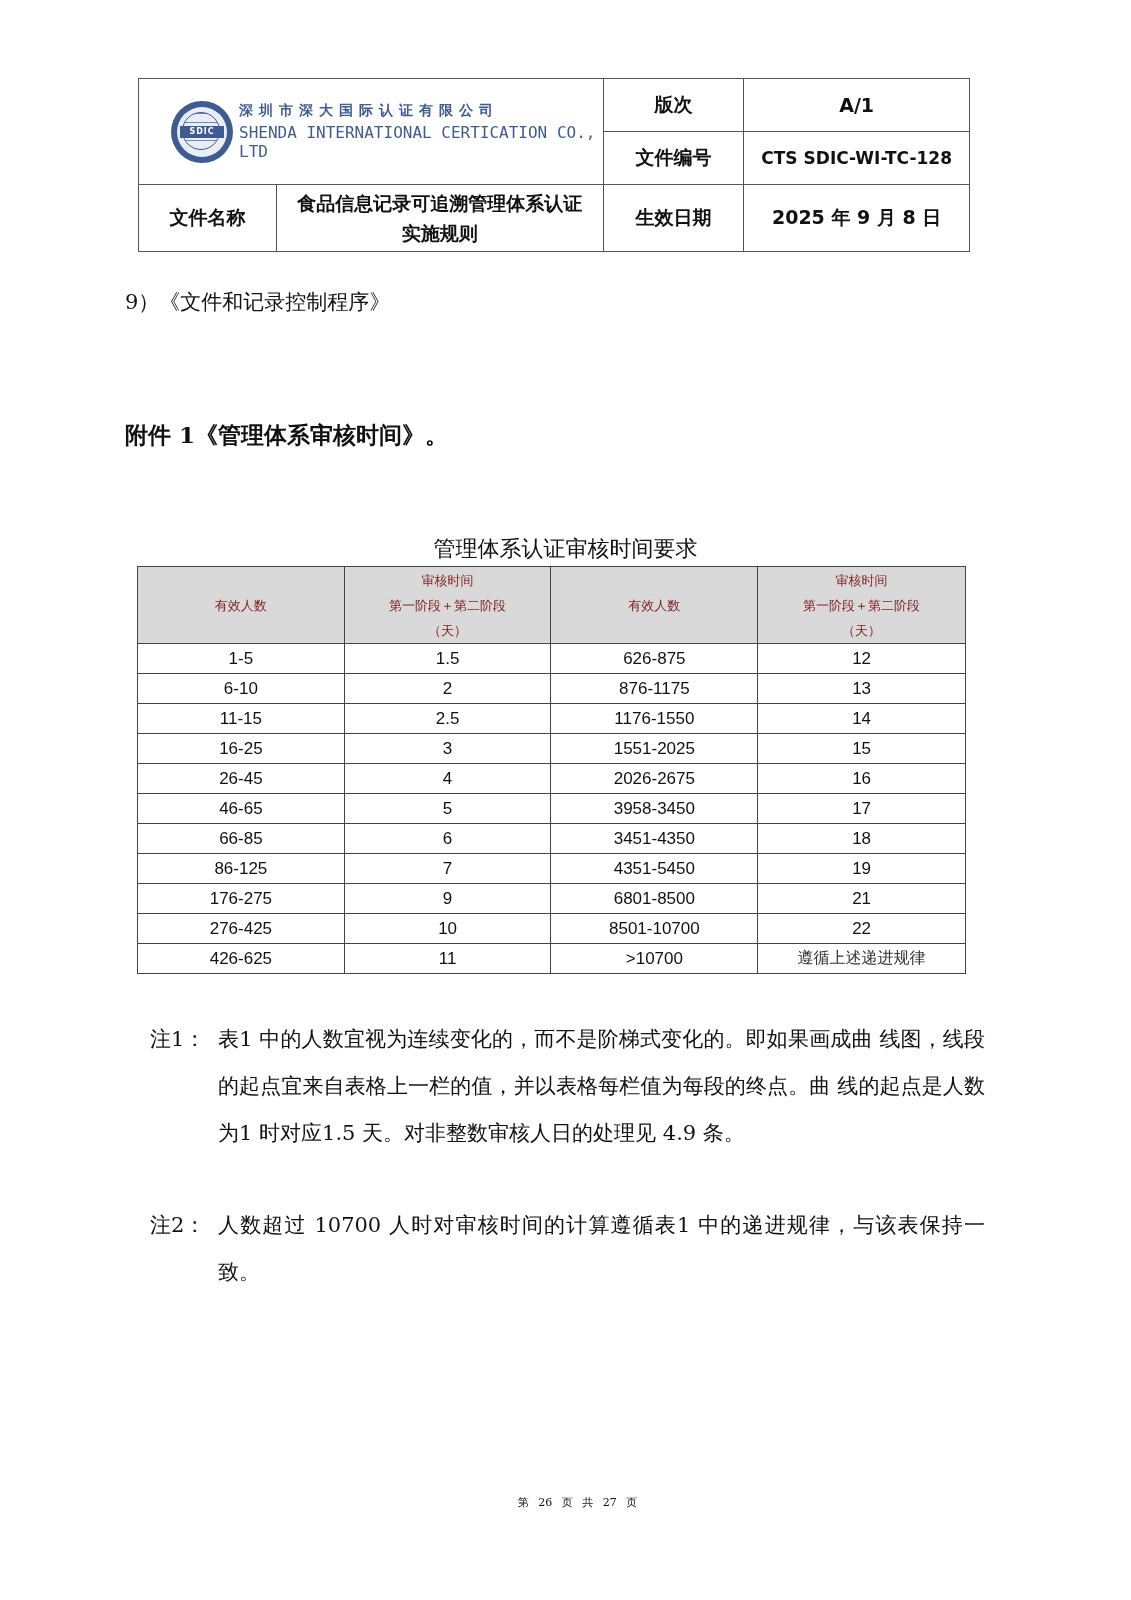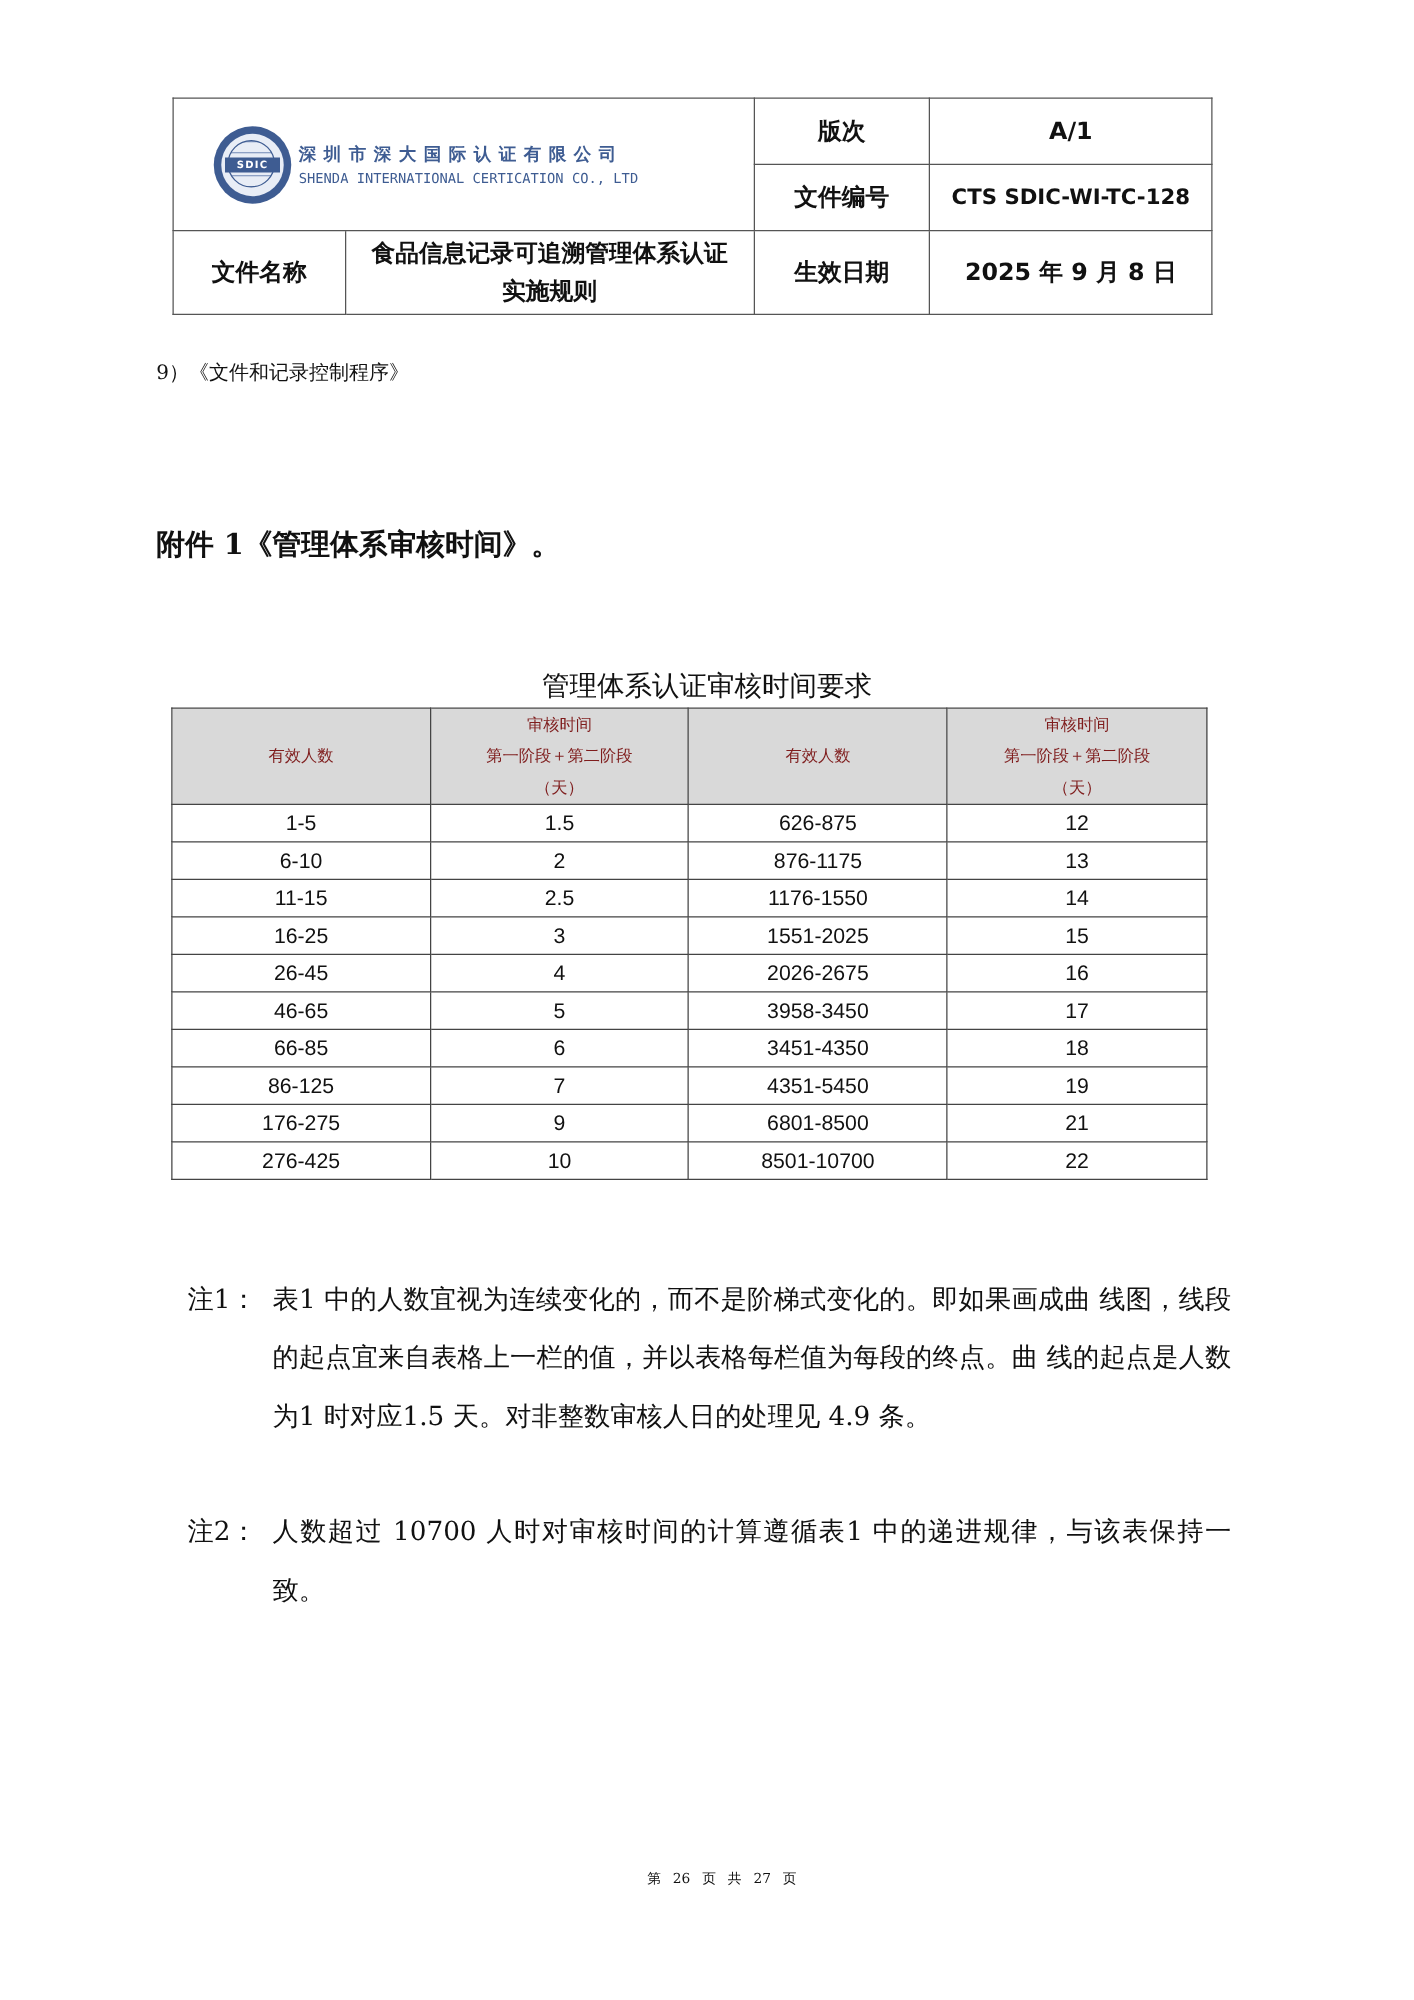--- a/index.html
+++ b/index.html
@@ -10,26 +10,26 @@
   .hdr td { border:1.5px solid #555; text-align:center; vertical-align:middle; font-family:"DejaVu Sans", sans-serif; font-weight:bold; font-size:19px; color:#111; padding:0; }
   .logo-cell { position:relative; }
   .logo-wrap { display:flex; align-items:center; padding-left:32px; }
   .logo-emblem { width:62px; height:62px; border-radius:50%; background:#3e5c92; position:relative; flex:none; }
   .logo-emblem .ring { position:absolute; left:6px; top:6px; width:50px; height:50px; border-radius:50%; background:#e8edf6; }
   .logo-emblem .globe { position:absolute; left:11px; top:11px; width:38px; height:38px; border-radius:50%; border:1.5px solid #3e5c92; box-sizing:border-box;
      background: repeating-linear-gradient(0deg, transparent 0 8px, #7088b5 8px 9px); }
   .logo-emblem .band { position:absolute; left:9px; top:25px; width:44px; height:12px; background:#3e5c92; color:#fff; font:bold 8px "DejaVu Sans", sans-serif; line-height:12px; text-align:center; letter-spacing:1px; }
   .logo-text { margin-left:6px; text-align:left; }
   .logo-cn { font-family:"DejaVu Sans", sans-serif; font-weight:bold; font-size:14px; color:#3e5c92; letter-spacing:6px; }
-  .logo-en { font-family:"DejaVu Sans Mono", monospace; font-weight:normal; font-size:11px; color:#3e5c92; margin-top:3px; letter-spacing:0px; }
+  .logo-en { font-family:"DejaVu Sans Mono", monospace; font-weight:normal; font-size:16px; color:#3e5c92; margin-top:3px; letter-spacing:0px; }
   .title-cell { font-size:18px; line-height:30px; }
 
   
   .line { position:absolute; white-space:nowrap; }
-  .item9 { left:125px; top:288px; font-size:16px; font-family:"DejaVu Serif", serif; }
+  .item9 { left:125px; top:288px; font-size:21px; font-family:"DejaVu Serif", serif; }
   .annex { left:125px; top:420px; font-size:23px; font-weight:bold; font-family:"DejaVu Serif", serif; }
   .tbl-title { left:0; width:1131px; text-align:center; top:534px; font-size:22px; font-family:"DejaVu Serif", serif; }
 
   
   .audit { position:absolute; left:137px; top:566px; width:829px; border-collapse:collapse; font-family:"Liberation Sans", sans-serif; }
   .audit th, .audit td { border:1.2px solid #444; text-align:center; vertical-align:middle; padding:0; }
   .audit th { background:#d9d9d9; font-weight:normal; font-family:"DejaVu Serif", serif; font-size:13px; line-height:25px; height:76px; color:#7f1d1d; }
   .audit td { height:29px; font-size:17px; color:#111; }
   .audit td.cn { font-family:"DejaVu Serif", serif; font-size:16px; color:#333; }
   .audit col.c1 { width:207px; } .audit col.c2 { width:207px; } .audit col.c3 { width:207px; } .audit col.c4 { width:208px; }
@@ -168,20 +168,26 @@
         <td>9</td>
         <td>6801-8500</td>
         <td>21</td>
       </tr>
       <tr>
         <td>276-425</td>
         <td>10</td>
         <td>8501-10700</td>
         <td>22</td>
       </tr>
+      <tr>
+        <td>426-625</td>
+        <td>11</td>
+        <td>&gt;10700</td>
+        <td class="cn">遵循上述递进规律</td>
+      </tr>
     </tbody>
 </table>
 
 <div class="note note1">
   <span class="lbl">注1：</span>
   <div class="txt">表1 中的人数宜视为连续变化的，而不是阶梯式变化的。即如果画成曲 线图，线段的起点宜来自表格上一栏的值，并以表格每栏值为每段的终点。曲 线的起点是人数为1 时对应1.5 天。对非整数审核人日的处理见 4.9 条。</div>
 </div>
 <div class="note note2">
   <span class="lbl">注2：</span>
   <div class="txt">人数超过 10700  人时对审核时间的计算遵循表1 中的递进规律，与该表保持一致。</div>

